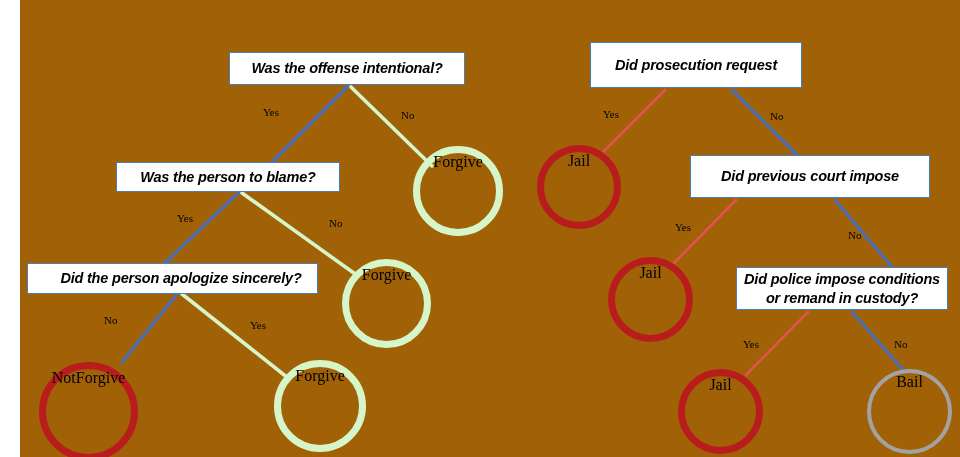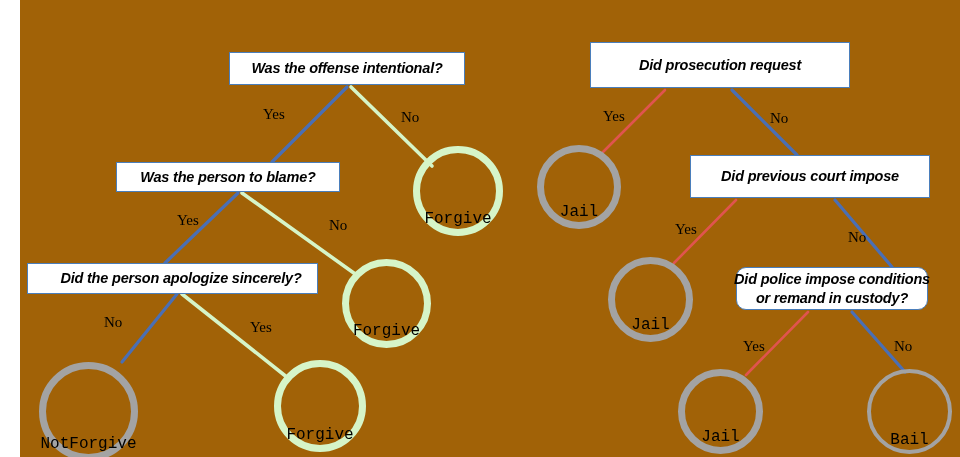--- a/index.html
+++ b/index.html
@@ -40,35 +40,35 @@
     letter-spacing: -0.2px;
     padding: 1px 6px;
   }
   .qbox span { display: block; white-space: nowrap; }
   .leaf {
     position: absolute;
     box-sizing: border-box;
     border-radius: 50%;
     background: transparent;
     display: flex;
-    align-items: flex-end;
+    align-items: flex-start;
     justify-content: center;
     text-align: center;
-    font-family: Liberation Mono, monospace;
+    font-family: Liberation Serif, serif;
     font-size: 16px;
     line-height: 1.12;
     color: #000000;
   }
-  .leaf.red    { border: 7px solid #a3a3a3; }
+  .leaf.red    { border: 7px solid #b91c1c; }
   .leaf.green  { border: 4px solid #a3a3a3; }
   .leaf.pale   { border: 7px solid #d6f5c8; }
   .edge-label {
     position: absolute;
     font-family: "Liberation Serif", "DejaVu Serif", serif;
-    font-size: 15px;
+    font-size: 11px;
     color: #000000;
     white-space: nowrap;
   }
 </style>
 </head>
 <body>
 
 <div id="stage">
   <svg class="edges" viewBox="0 0 960 457" preserveAspectRatio="none">
       <line x1="327" y1="87" x2="252" y2="162" stroke="#4a6fb5" stroke-width="3.2" stroke-linecap="round"></line>
@@ -105,31 +105,31 @@
       </div>
       <div class="leaf pale" style="left: 322px; top: 259px; width: 89px; height: 89px;">
         <div><span>Forgive</span></div>
       </div>
       <div class="leaf pale" style="left: 254px; top: 360px; width: 92px; height: 92px;">
         <div><span>Forgive</span></div>
       </div>
       <div class="leaf red" style="left: 19px; top: 362px; width: 99px; height: 99px;">
         <div><span>Not</span><span>Forgive</span></div>
       </div>
-      <div class="qbox" style="left: 570px; top: 42px; width: 260px; height: 46px; border-color: rgb(74, 126, 187);">
+      <div class="qbox" style="left: 570px; top: 42px; width: 212px; height: 46px; border-color: rgb(74, 126, 187);">
         <div>
           <span>Did prosecution request</span>
         </div>
       </div>
       <div class="qbox" style="left: 670px; top: 155px; width: 240px; height: 43px; border-color: rgb(74, 126, 187);">
         <div>
           <span>Did previous court impose</span>
         </div>
       </div>
-      <div class="qbox" style="left: 716px; top: 267px; width: 192px; height: 43px; border-color: rgb(74, 126, 187); border-radius: 10px;">
+      <div class="qbox" style="left: 716px; top: 267px; width: 212px; height: 43px; border-color: rgb(74, 126, 187);">
         <div>
           <span>Did police impose conditions</span>
           <span>or remand in custody?</span>
         </div>
       </div>
       <div class="leaf red" style="left: 517px; top: 145px; width: 84px; height: 84px;">
         <div><span>Jail</span></div>
       </div>
       <div class="leaf red" style="left: 588px; top: 257px; width: 85px; height: 85px;">
         <div><span>Jail</span></div>

